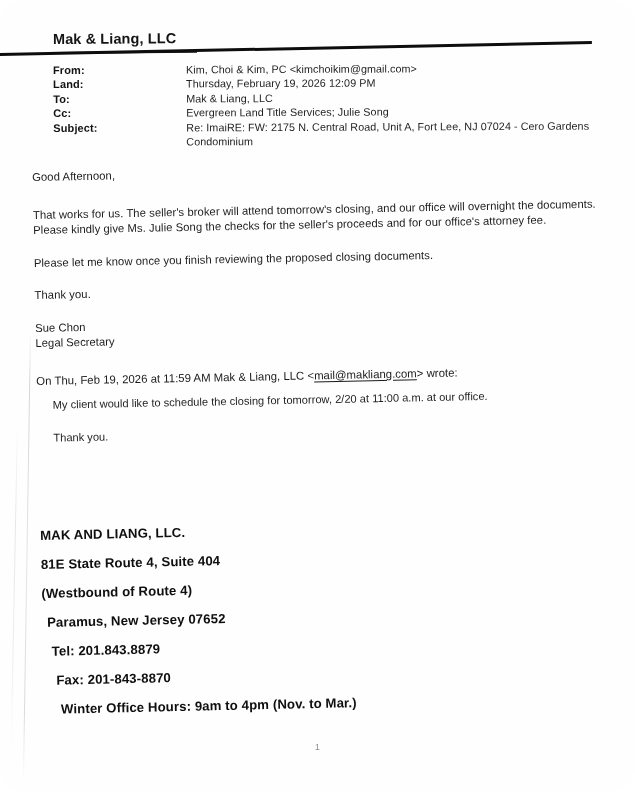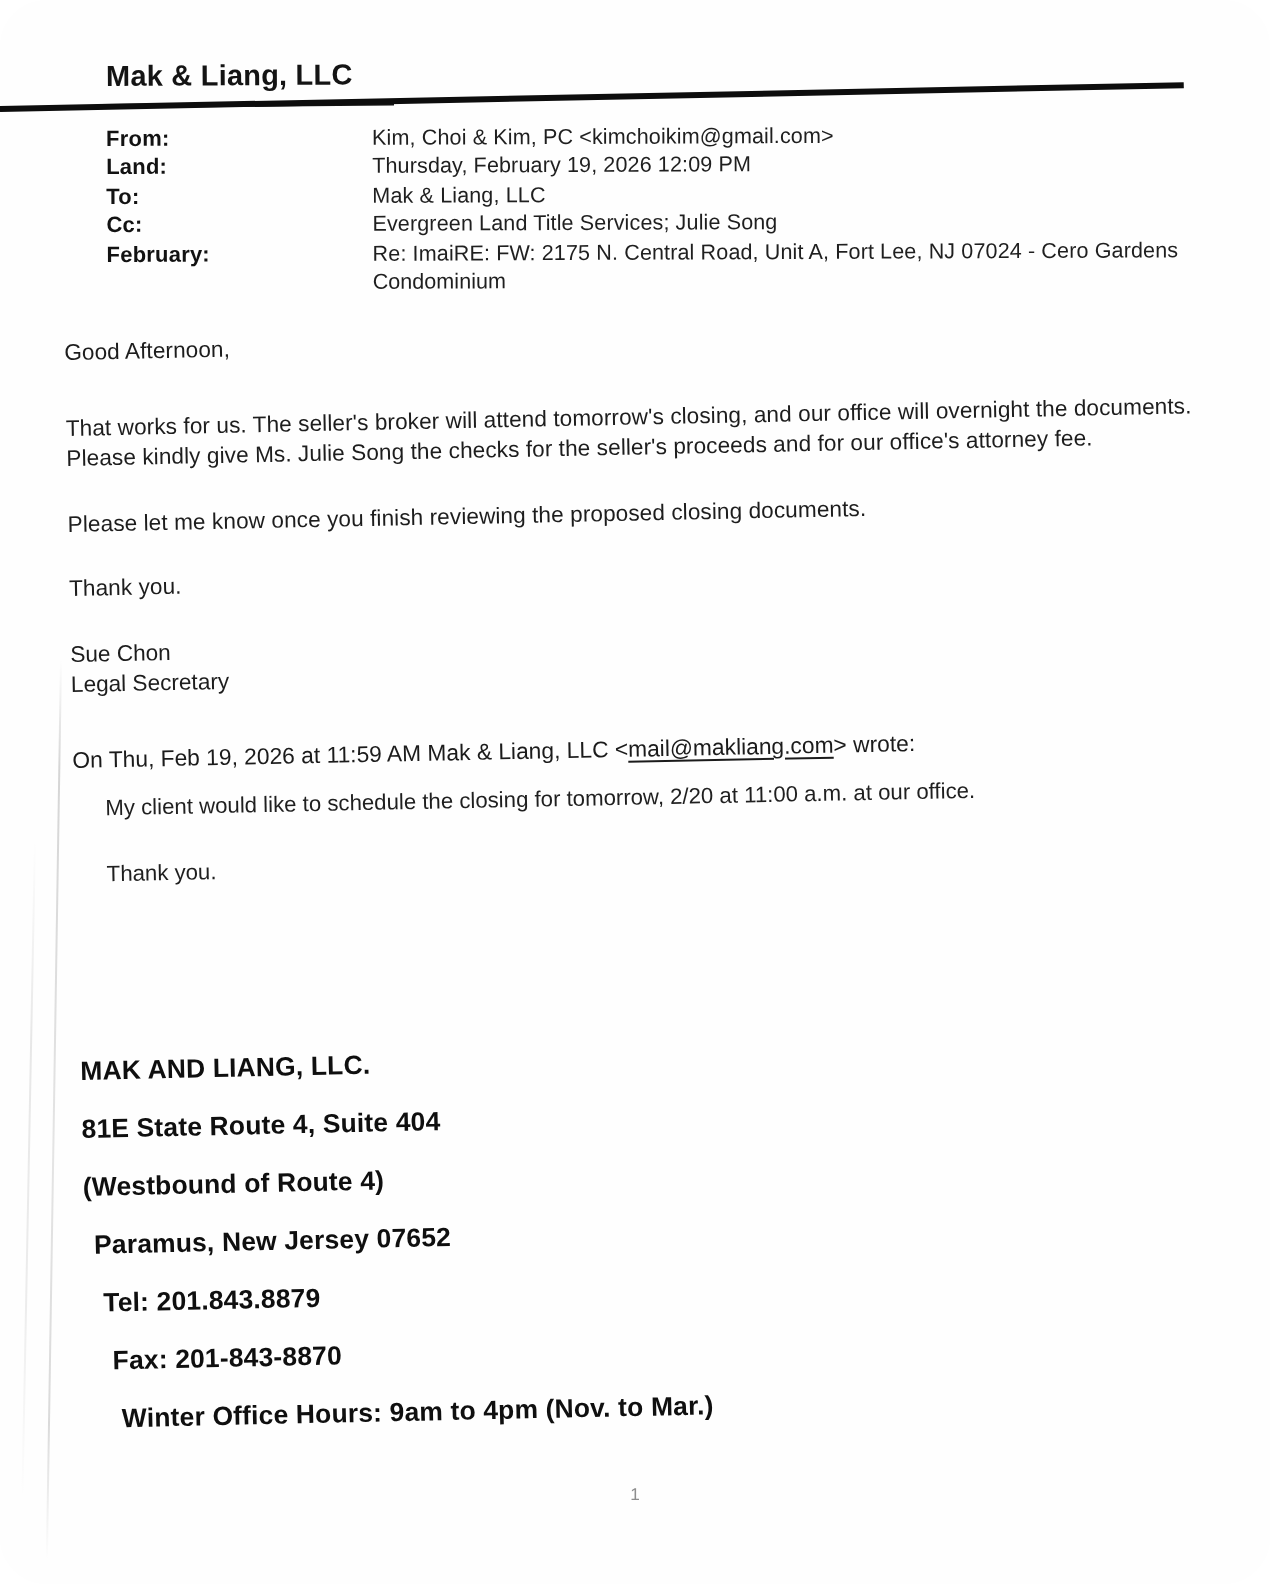--- a/index.html
+++ b/index.html
@@ -207,21 +207,21 @@
     </div>
     <div class="hdr-row">
       <div class="hdr-label">To:</div>
       <div class="hdr-value">Mak &amp; Liang, LLC</div>
     </div>
     <div class="hdr-row">
       <div class="hdr-label">Cc:</div>
       <div class="hdr-value">Evergreen Land Title Services; Julie Song</div>
     </div>
     <div class="hdr-row">
-      <div class="hdr-label">February:</div>
+      <div class="hdr-label">Subject:</div>
       <div class="hdr-value">Re: ImaiRE: FW: 2175 N. Central Road, Unit A, Fort Lee, NJ 07024 - Cero Gardens</div>
     </div>
     <div class="hdr-cont">Condominium</div>
   </div>
 
   <div class="body-block">
     <p class="p">Good Afternoon,</p>
     <div class="gap-lg"></div>
     <p class="p">That works for us. The seller's broker will attend tomorrow's closing, and our office will overnight the documents.</p>
     <p class="p">Please kindly give Ms. Julie Song the checks for the seller's proceeds and for our office's attorney fee.</p>

